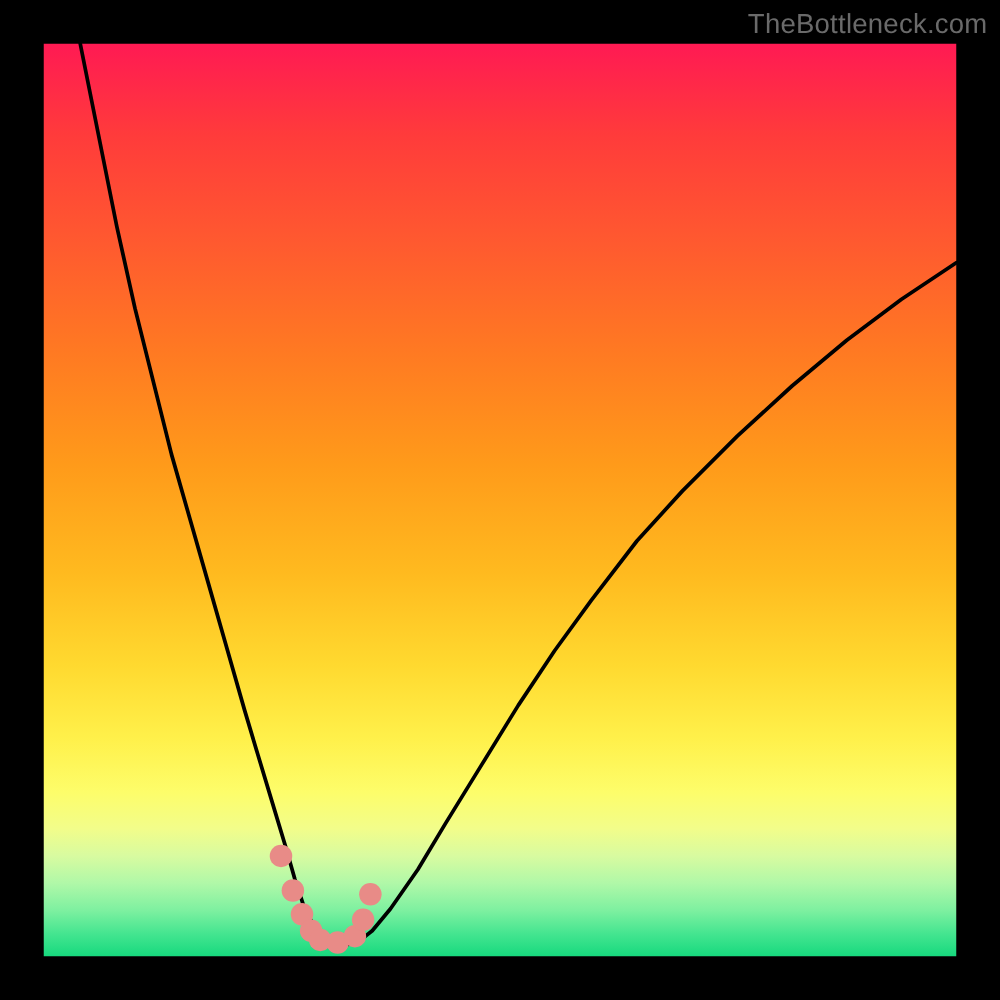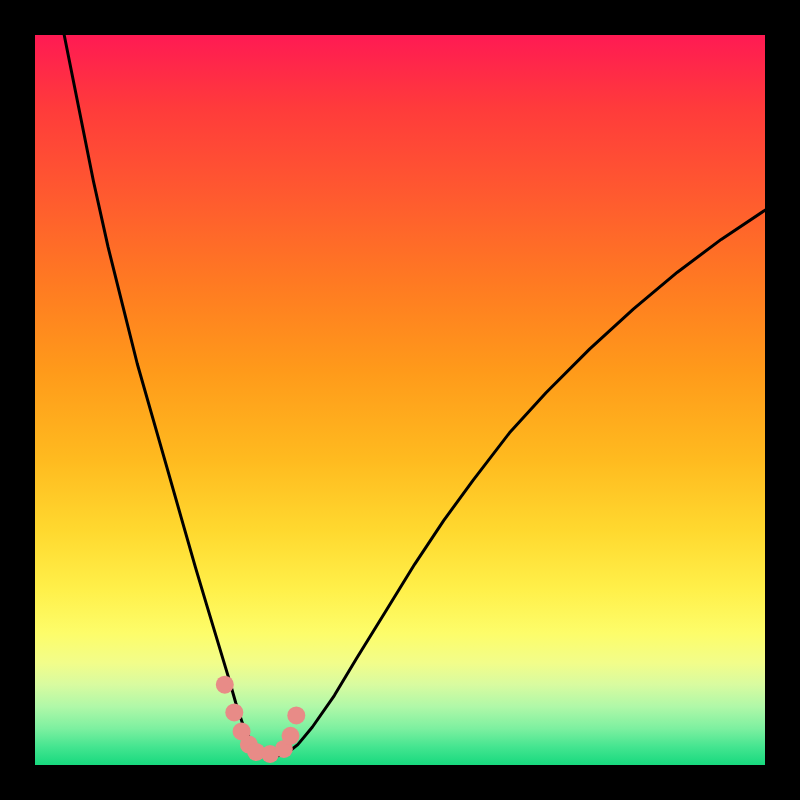--- a/index.html
+++ b/index.html
@@ -59,20 +59,21 @@
     top: 0;
     width: 730px;
     height: 730px;
     overflow: visible;
   }
 </style>
 </head>
 <body>
 
 <div class="frame">
+  <div class="watermark">TheBottleneck.com</div>
   <div class="plot">
     <svg class="curve" viewBox="0 0 730 730">
       <g id="curve-group">
           <path d="M29.2 0.0 L43.8 73.0 L58.4 146.0 L73.0 211.7 L87.6 270.1 L102.2 328.5 L116.8 379.6 L131.4 430.7 L146.0 481.8 L160.6 532.9 L171.5 569.4 L182.5 605.9 L193.5 642.4 L200.8 668.0 L208.0 689.9 L219.0 711.8 L226.3 719.0 L233.6 721.2 L240.9 721.2 L251.8 718.3 L262.8 709.6 L277.4 692.0 L299.3 660.6 L321.2 624.1 L350.4 576.7 L379.6 529.3 L408.8 485.4 L438.0 445.3 L474.5 397.8 L511.0 357.7 L554.8 313.9 L598.6 273.8 L642.4 237.2 L686.2 204.4 L730.0 175.2" fill="none" stroke="#000000" stroke-width="3" stroke-linecap="round" stroke-linejoin="round"></path>
         </g>
       <g id="marker-group">
           <circle cx="189.8" cy="649.7" r="9" fill="#e88b87"></circle>
           <circle cx="199.3" cy="677.4" r="9" fill="#e88b87"></circle>
           <circle cx="206.6" cy="696.4" r="9" fill="#e88b87"></circle>
           <circle cx="213.9" cy="709.6" r="9" fill="#e88b87"></circle>

